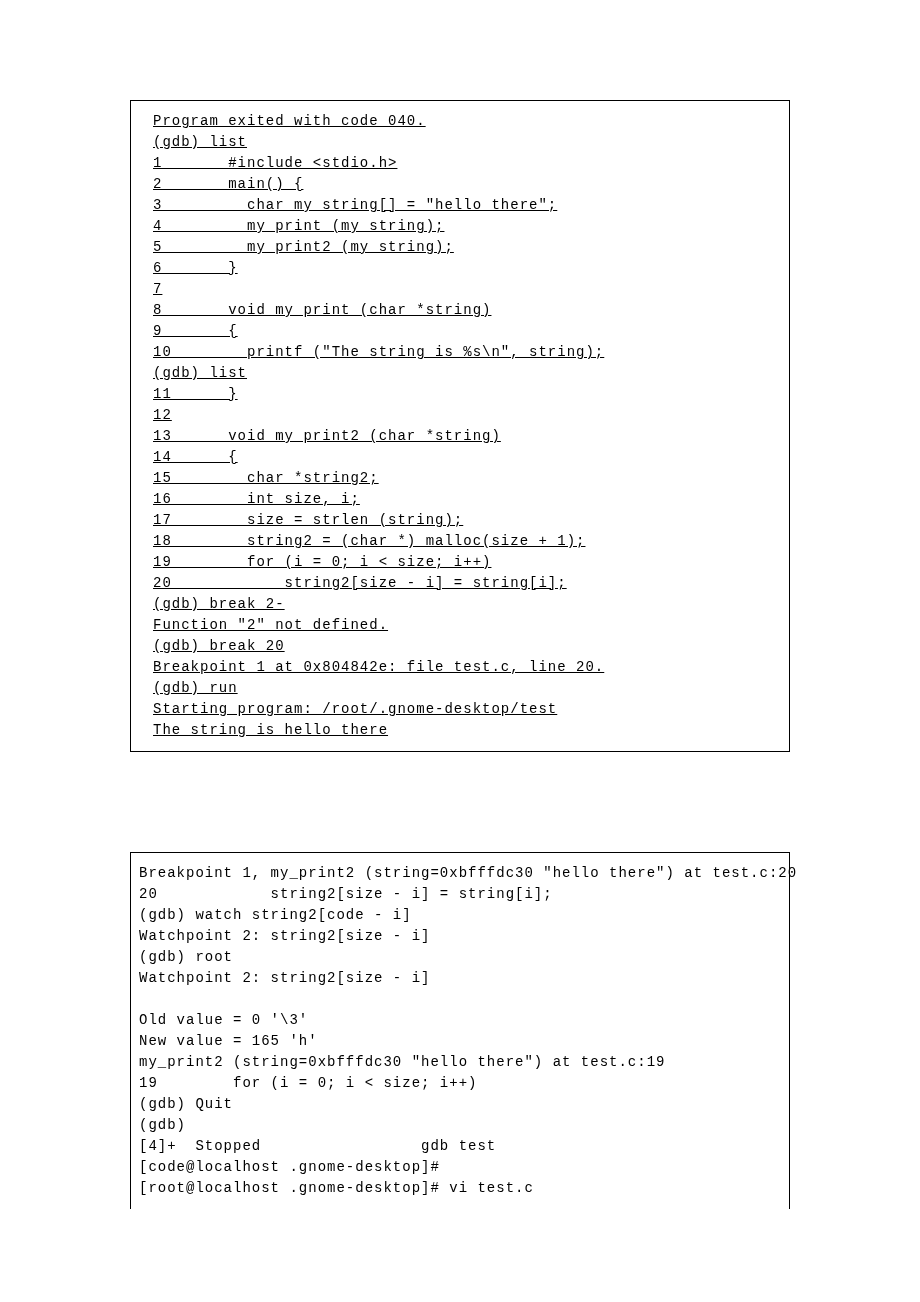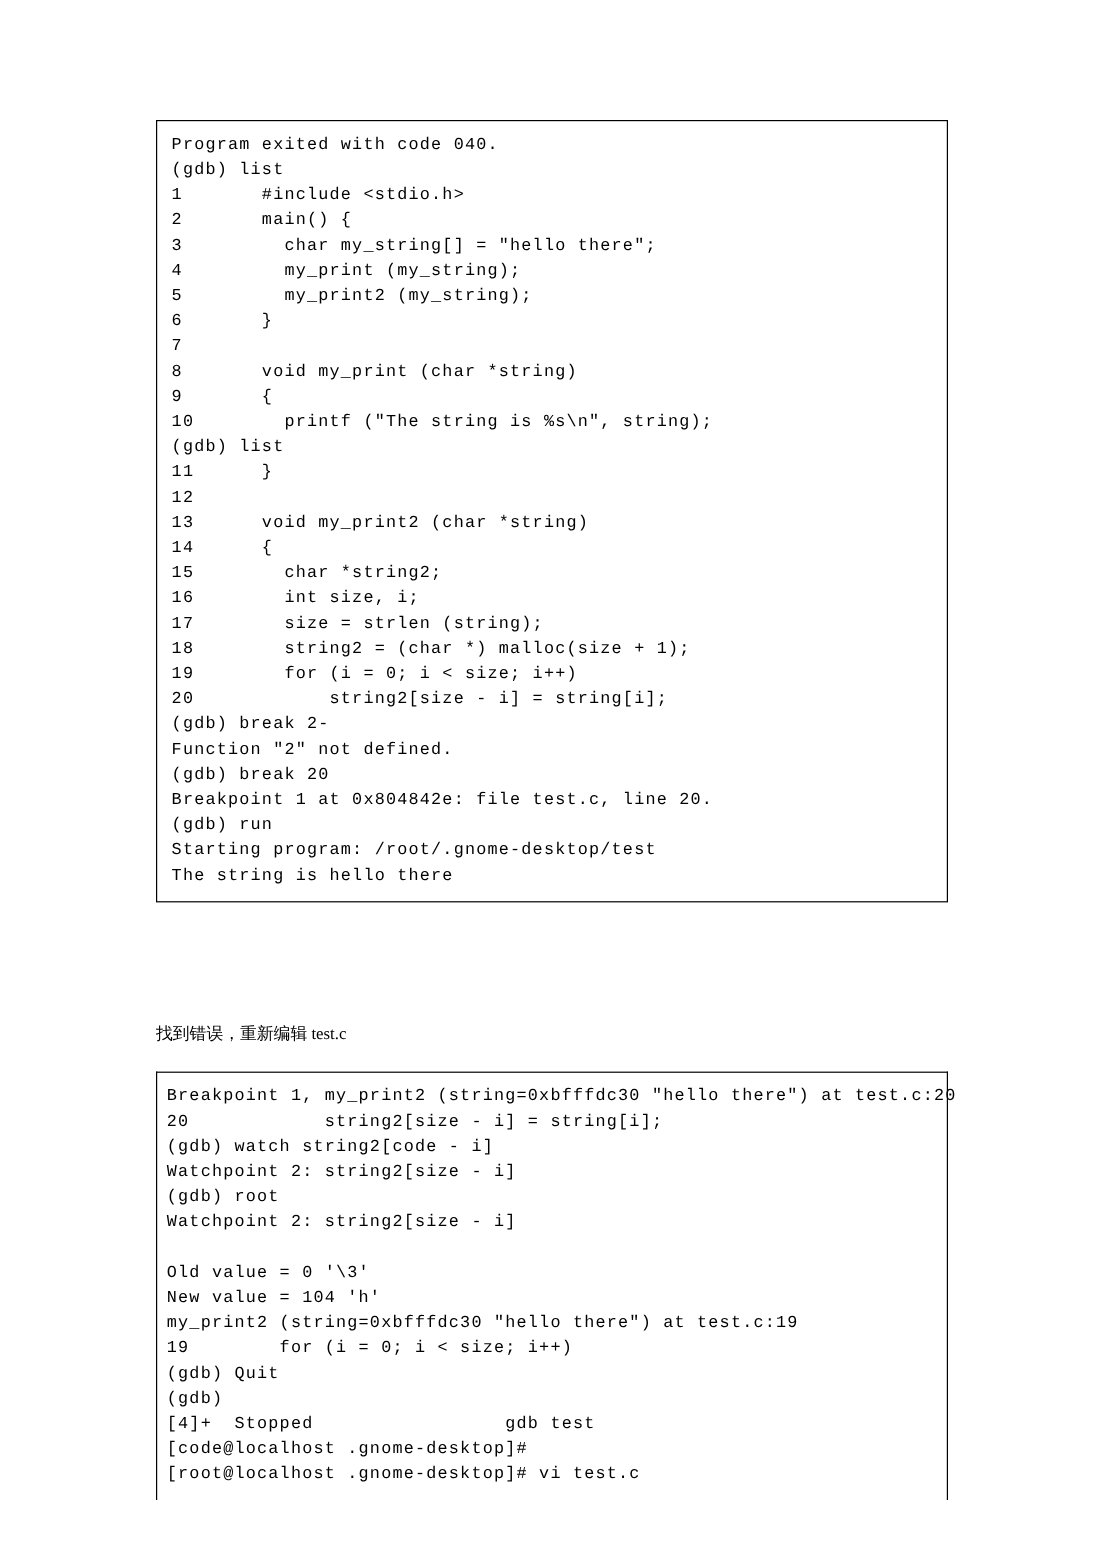--- a/index.html
+++ b/index.html
@@ -12,25 +12,26 @@
       color: #000000;
     }
     .page {
       width: 920px;
       min-height: 1302px;
       padding: 100px 130px 50px 130px;
       box-sizing: border-box;
     }
     .code-block {
       border: 1px solid #000;
-      padding: 10px 12px;
+      padding: 10px 22px;
       white-space: pre;
       font-family: "Courier New", monospace;
       letter-spacing: 1px;
       margin-bottom: 100px;
+      text-decoration: underline;
     }
     .chinese-text {
       font-family: "SimSun", "宋体", serif;
       letter-spacing: 0px;
       margin-bottom: 20px;
     }
     .code-block2 {
       border-left: 1px solid #000;
       border-top: 1px solid #000;
       border-right: 1px solid #000;
@@ -68,31 +69,30 @@
 <span>19        for (i = 0; i &lt; size; i++)</span>
 <span>20            string2[size - i] = string[i];</span>
 <span>(gdb) break 2-</span>
 <span>Function "2" not defined.</span>
 <span>(gdb) break 20</span>
 <span>Breakpoint 1 at 0x804842e: file test.c, line 20.</span>
 <span>(gdb) run</span>
 <span>Starting program: /root/.gnome-desktop/test</span>
 <span>The string is hello there</span></div>
 
-  <div class="chinese-text">找到错误，重新编辑 test.c</div>
 
   <div class="code-block2"><span>Breakpoint 1, my_print2 (string=0xbfffdc30 "hello there") at test.c:20</span>
 <span>20            string2[size - i] = string[i];</span>
 <span>(gdb) watch string2[code - i]</span>
 <span>Watchpoint 2: string2[size - i]</span>
 <span>(gdb) root</span>
 <span>Watchpoint 2: string2[size - i]</span>
 <span></span>
 <span>Old value = 0 '\3'</span>
-<span>New value = 104 'h'</span>
+<span>New value = 165 'h'</span>
 <span>my_print2 (string=0xbfffdc30 "hello there") at test.c:19</span>
 <span>19        for (i = 0; i &lt; size; i++)</span>
 <span>(gdb) Quit</span>
 <span>(gdb)</span>
 <span>[4]+  Stopped                 gdb test</span>
 <span>[code@localhost .gnome-desktop]#</span>
 <span>[root@localhost .gnome-desktop]# vi test.c</span></div>
 </div>
 
 </body></html>

